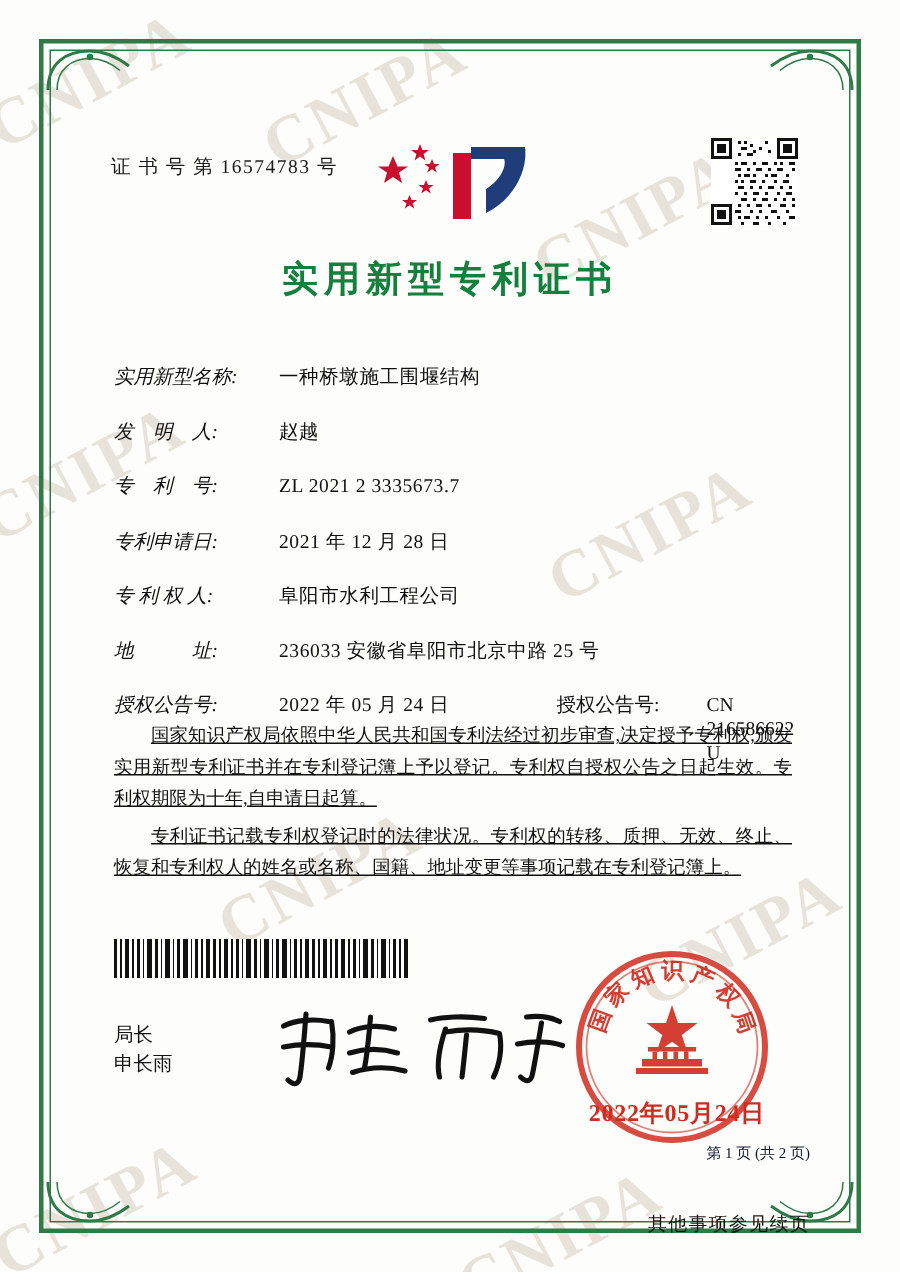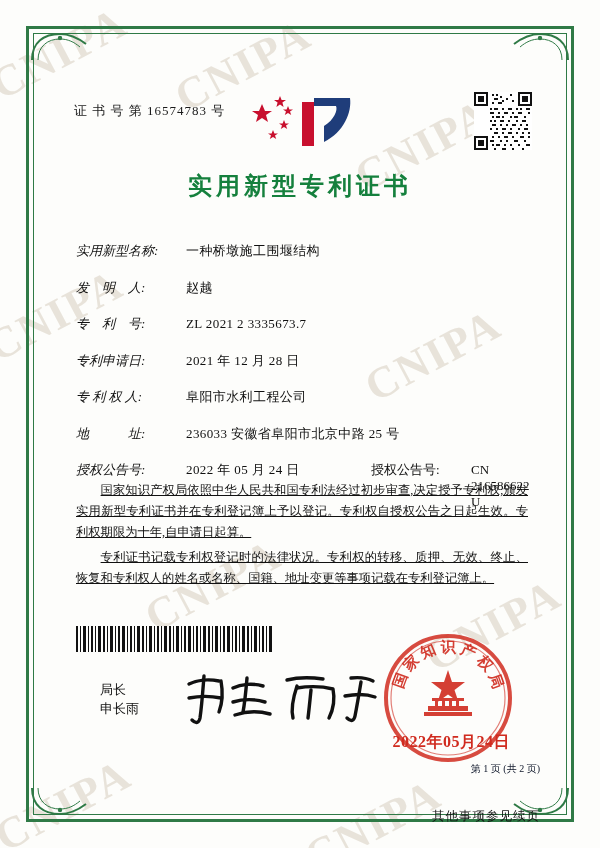--- a/index.html
+++ b/index.html
@@ -170,21 +170,21 @@
     position: absolute;
     left: 16px;
     top: 566px;
     width: 198px;
     height: 26px;
   }
 
   
   .sig-label {
     position: absolute;
-    left: 40px;
+    left: 16px;
     top: 620px;
     font-size: 13px;
     line-height: 19px;
     color: #111;
   }
   .sig-hand {
     position: absolute;
     left: 115px;
     top: 608px;
     width: 210px;

